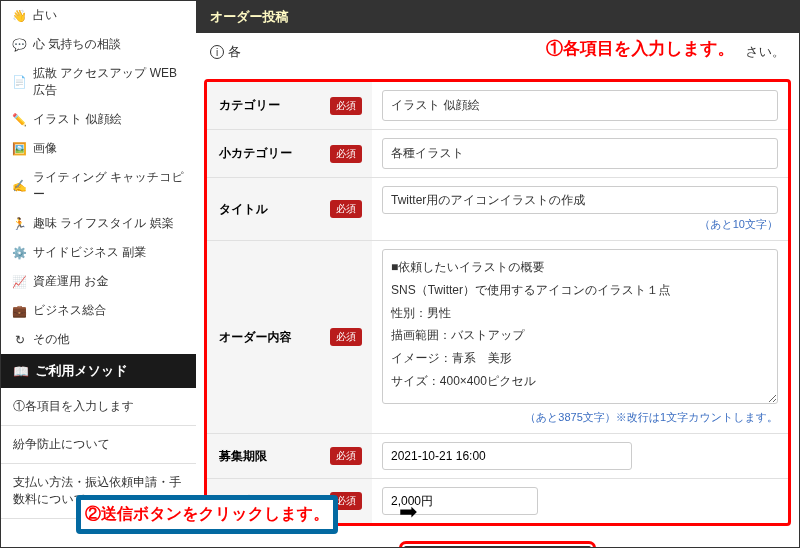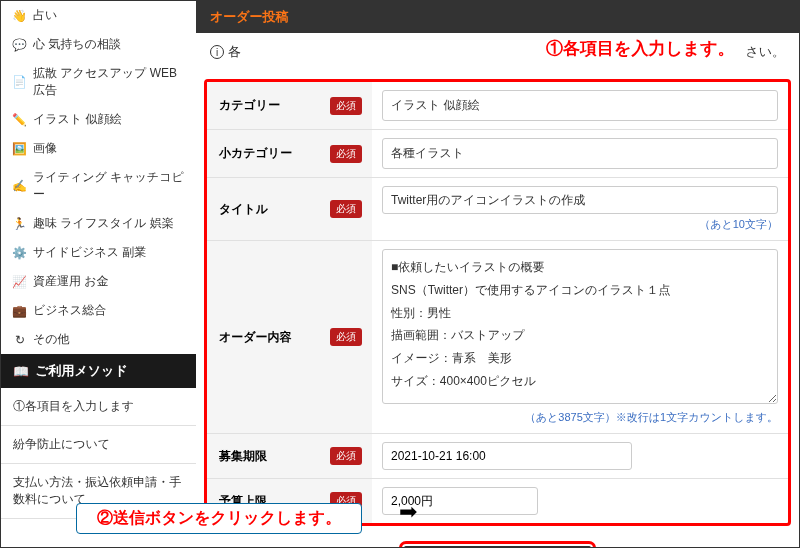--- a/index.html
+++ b/index.html
@@ -65,21 +65,21 @@
     }
     
     .main {
       flex: 1;
       display: flex;
       flex-direction: column;
       position: relative;
     }
     .main-header {
       background: #333;
-      color: #f97316;
+      color: #fef9c3;
       padding: 7px 14px;
       font-size: 13px;
       font-weight: bold;
     }
     .info-row {
       padding: 10px 14px;
       font-size: 13px;
       color: #333;
       display: flex;
       align-items: center;
@@ -204,23 +204,23 @@
       letter-spacing: 14px;
       cursor: pointer;
       outline: 3px solid #ff0000;
       outline-offset: 2px;
       border-radius: 2px;
     }
     .annotation-2-box {
       position: absolute;
       left: 75px;
       bottom: 13px;
-      border: 1px solid #0369a1;
+      border: 5px solid #0369a1;
       border-radius: 4px;
-      padding: 4px 20px;
+      padding: 4px 4px;
       color: #ff0000;
       font-size: 16px;
       font-weight: bold;
       background: #fff;
       z-index: 10;
     }
     .arrow {
       position: absolute;
       left: 398px;
       bottom: 22px;

